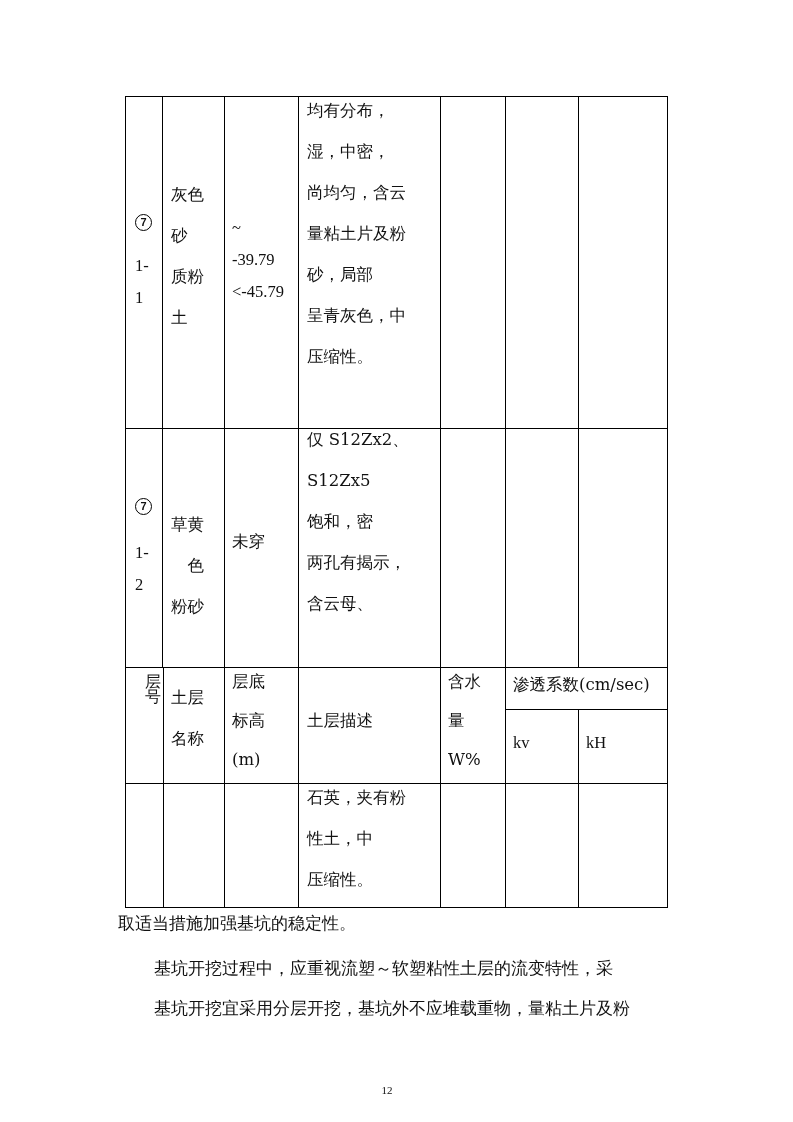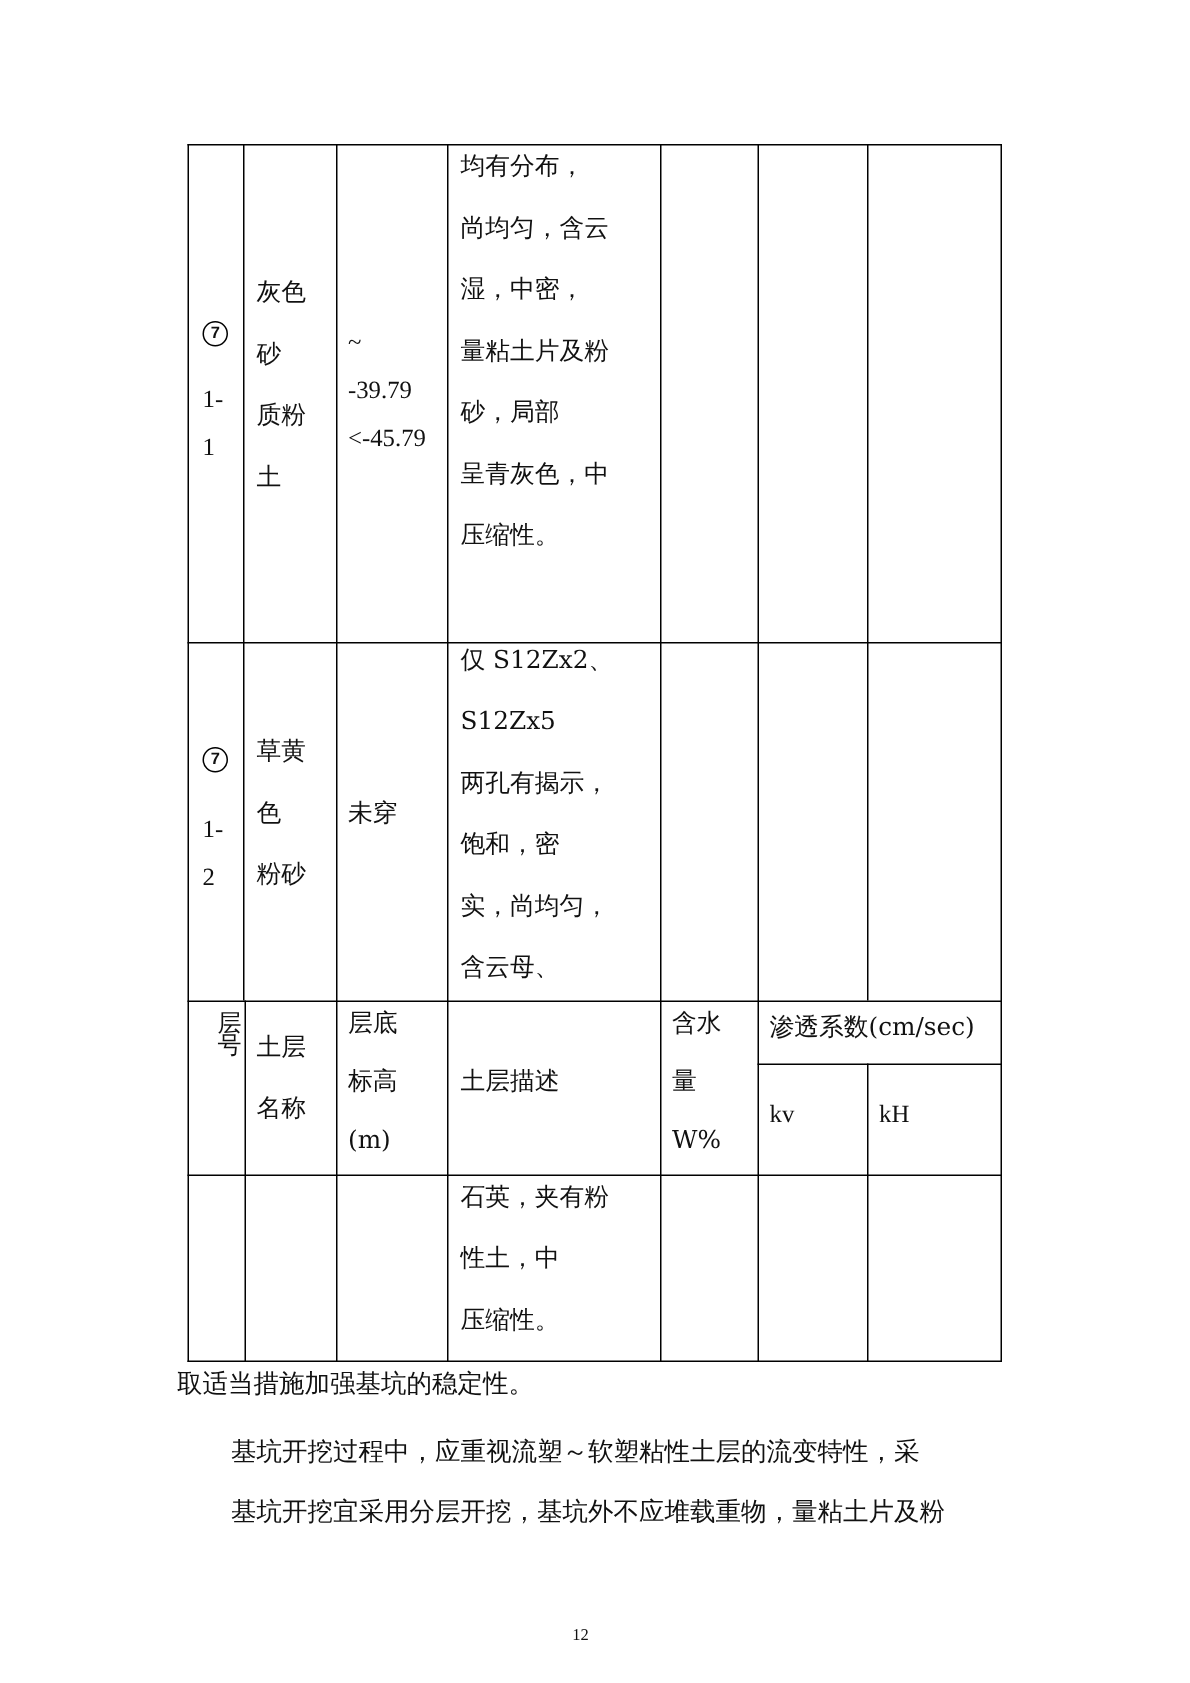--- a/index.html
+++ b/index.html
@@ -41,29 +41,29 @@
     <div class="ln v" style="left:505px;top:96px;height:812px;"></div>
     <div class="ln v" style="left:578px;top:96px;height:571px;"></div>
     <div class="ln v" style="left:578px;top:709px;height:199px;"></div>
     <div class="ln v" style="left:667px;top:96px;height:812px;"></div>
 
     <div>
       <span class="circ" style="position:absolute;left:135px;top:214px;">7</span>
       <div class="txt num" style="left:135px;top:250px;line-height:32px;"><div>1-</div><div>1</div></div>
       <div class="txt" style="left:171px;top:174px;"><div>灰色</div><div>砂</div><div>质粉</div><div>土</div></div>
       <div class="txt num" style="left:232px;top:212px;line-height:32px;"><div>~</div><div>-39.79</div><div>&lt;-45.79</div></div>
-      <div class="txt" style="left:307px;top:90px;"><div>均有分布，</div><div>尚均匀，含云</div><div>湿，中密，</div><div>量粘土片及粉</div><div>砂，局部</div><div>呈青灰色，中</div><div>压缩性。</div></div>
+      <div class="txt" style="left:307px;top:90px;"><div>均有分布，</div><div>湿，中密，</div><div>尚均匀，含云</div><div>量粘土片及粉</div><div>砂，局部</div><div>呈青灰色，中</div><div>压缩性。</div></div>
     </div>
 
     <div>
       <span class="circ" style="position:absolute;left:135px;top:498px;">7</span>
       <div class="txt num" style="left:135px;top:537px;line-height:32px;"><div>1-</div><div>2</div></div>
-      <div class="txt" style="left:171px;top:480px;"><div>草黄</div><div>色</div><div>粉砂</div></div>
+      <div class="txt" style="left:171px;top:504px;text-align:right;"><div>草黄</div><div>色</div><div>粉砂</div></div>
       <div class="txt" style="left:232px;top:521px;">未穿</div>
-      <div class="txt" style="left:307px;top:419px;"><div>仅 S12Zx2、</div><div>S12Zx5</div><div>两孔有揭示，</div><div>饱和，密</div><div>实，尚均匀，</div><div>含云母、</div></div>
+      <div class="txt" style="left:307px;top:419px;"><div>仅 S12Zx2、</div><div>S12Zx5</div><div>饱和，密</div><div>两孔有揭示，</div><div>含云母、</div></div>
     </div>
 
     <div>
       <div class="vert" style="left:144px;top:674px;">
           <div>层</div>
           <div>号</div>
         </div>
       <div class="txt" style="left:171px;top:678px;font-family:Liberation Mono, monospace;"><div>土层</div><div>名称</div></div>
       <div class="txt" style="left:232px;top:662px;line-height:39px;"><div>层底</div><div>标高</div><div>(m)</div></div>
       <div class="txt" style="left:307px;top:700px;">土层描述</div>

